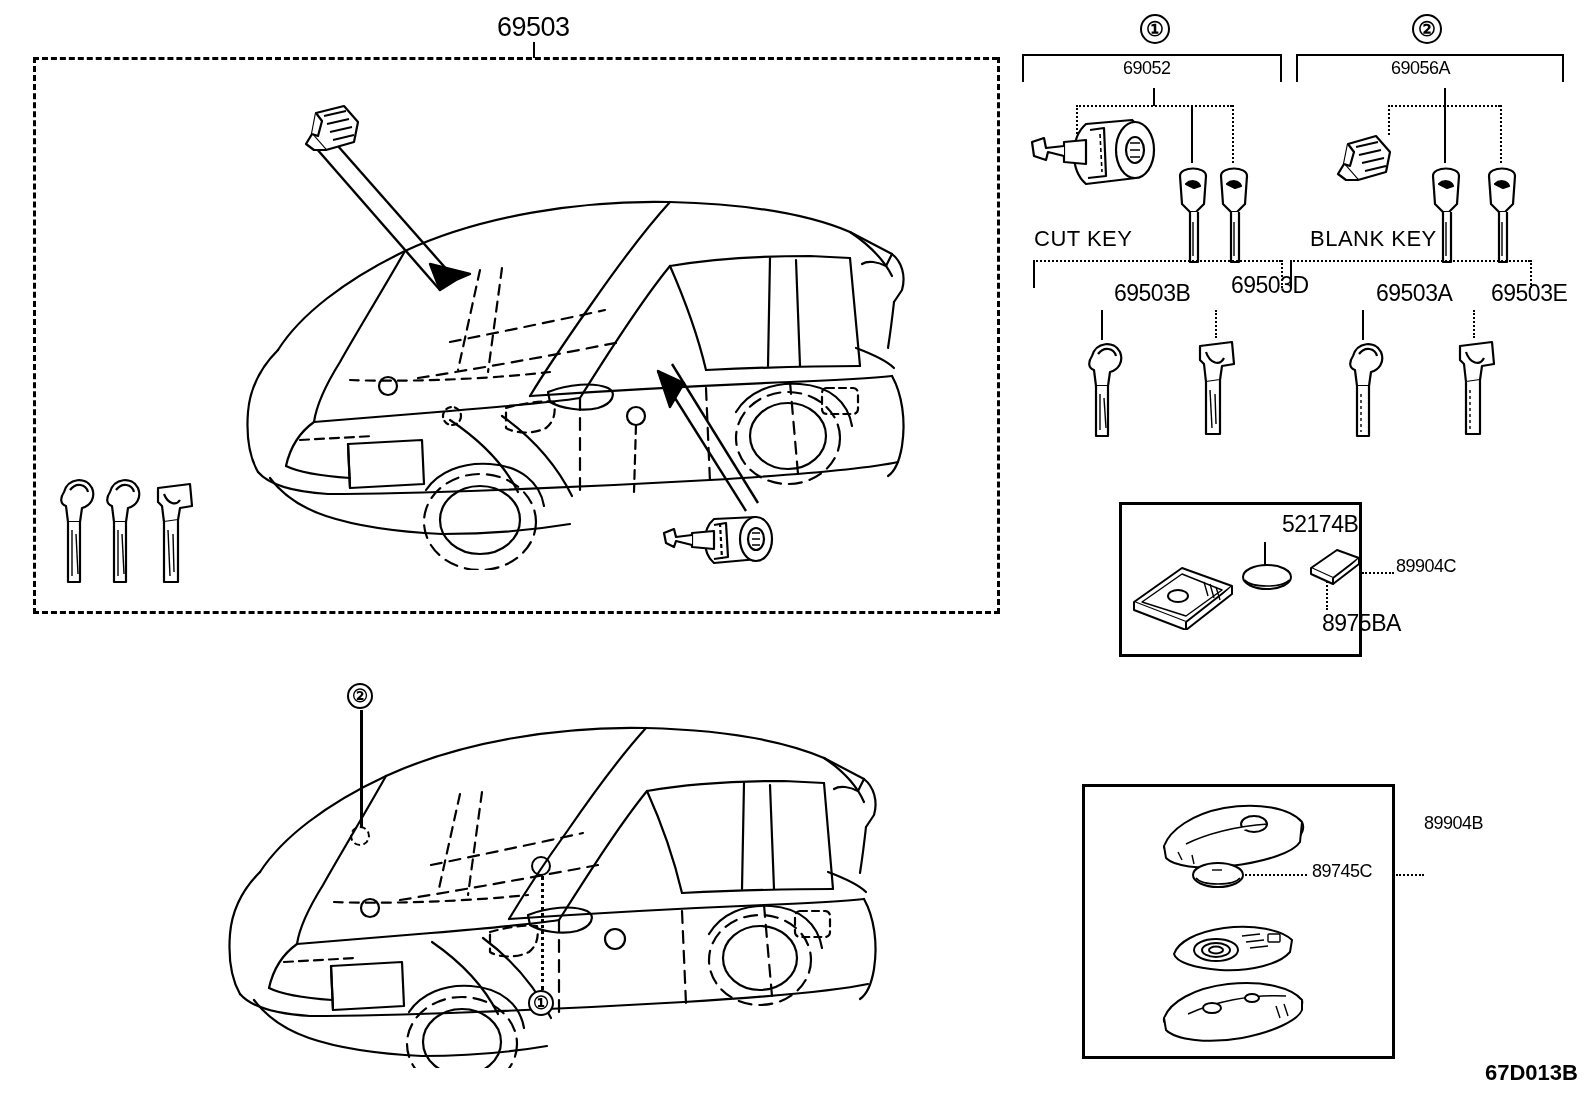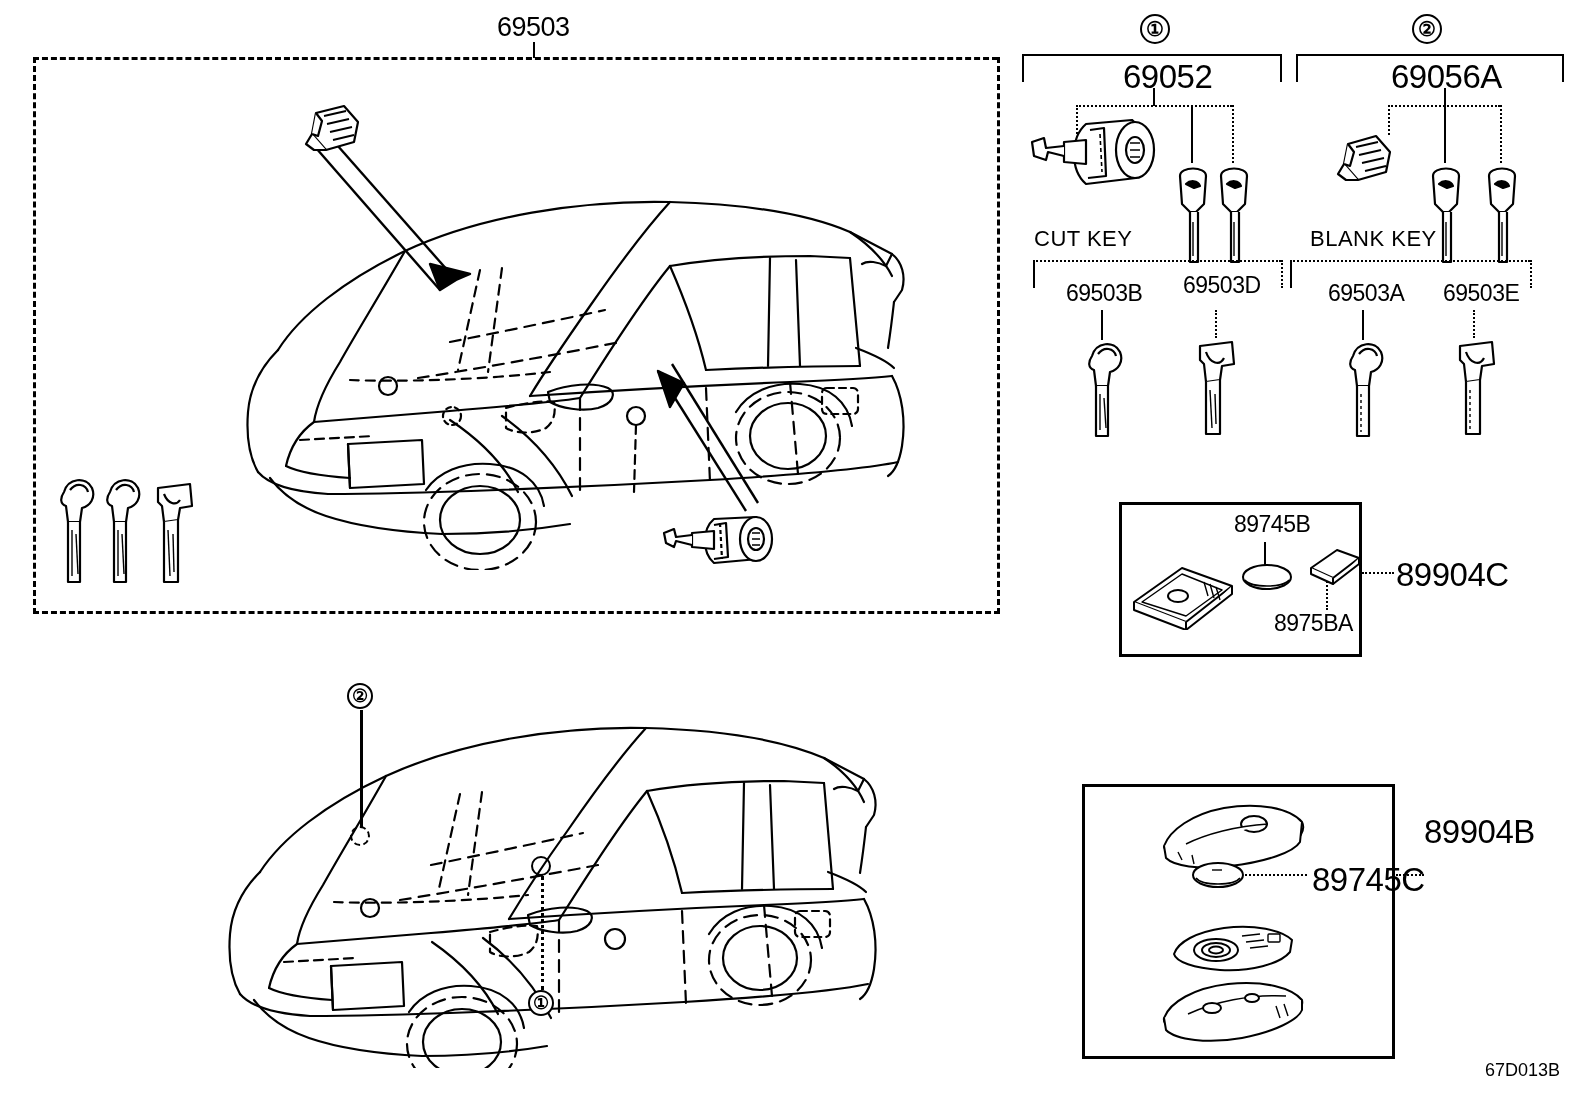--- a/index.html
+++ b/index.html
@@ -2,24 +2,24 @@
 <html><head>
 <meta charset="utf-8">
 <style>
   html,body{margin:0;padding:0;background:#ffffff;}
   body{width:1592px;height:1099px;position:relative;overflow:hidden;
        font-family:"Liberation Sans", sans-serif;color:#000;}
   .stage{position:absolute;inset:0;}
   .lbl{position:absolute;font-weight:normal;letter-spacing:-0.5px;white-space:nowrap;
        font-family:"Liberation Sans", sans-serif;}
   .lbl-xl{font-size:27px;}
-  .lbl-l{font-size:33px;}
-  .lbl-m{font-size:23px;}
+  .lbl-l{font-size:18px;}
+  .lbl-m{font-size:23px;margin-left:48px;}
   .lbl-cat{font-size:22px;font-weight:normal;letter-spacing:0.5px;}
-  .code{position:absolute;font-size:18px;font-weight:normal;letter-spacing:0px;}
+  .code{position:absolute;font-size:22px;font-weight:bold;letter-spacing:0px;}
   .dashbox{position:absolute;border:3px dashed #000;box-sizing:border-box;}
   .solidbox{position:absolute;border:3px solid #000;box-sizing:border-box;}
   .hline-dash{position:absolute;border-top:3px dashed #000;}
   .hline{position:absolute;border-top:2px solid #000;}
   .vline{position:absolute;border-left:2px solid #000;}
   .vline-dot{position:absolute;border-left:2px dotted #000;}
   .hline-dot{position:absolute;border-top:2px dotted #000;}
   .circnum{position:absolute;width:30px;height:30px;border:2px solid #000;border-radius:50%;
            display:flex;align-items:center;justify-content:center;font-size:20px;font-weight:bold;
            box-sizing:border-box;background:#fff;}
@@ -306,21 +306,21 @@
   <div class="art" style="left:1452px;top:334px;">
   <svg width="46" height="104" viewBox="0 0 46 104" fill="#fff" stroke="#000" stroke-width="2.2" stroke-linejoin="round">
     <path d="M8 12 L40 8 L42 30 L30 32 L28 46 L14 48 L12 30 L8 26 Z"></path>
     <path d="M14 18 C18 30 28 32 32 24"></path>
     <path d="M14 48 L14 100 L28 100 L28 46"></path>
     <path d="M18 56 L18 96" stroke-width="1.4" stroke-dasharray="3 3"></path>
   </svg>
   </div>
 
   <div class="solidbox" style="left:1119px;top:502px;width:243px;height:155px;"></div>
-  <div class="lbl lbl-m" style="left:1234px;top:511px;">89745B</div>
+  <div class="lbl lbl-m" style="left:1234px;top:511px;">52174B</div>
   <div class="vline" style="left:1264px;top:542px;height:32px;"></div>
   <div class="lbl lbl-m" style="left:1274px;top:610px;">8975BA</div>
   <div class="vline-dot" style="left:1326px;top:570px;height:40px;"></div>
   <div class="hline-dot" style="left:1362px;top:572px;width:32px;"></div>
   <div class="lbl lbl-l" style="left:1396px;top:556px;">89904C</div>
 
   <div class="art" style="left:1128px;top:560px;">
   <svg width="110" height="70" viewBox="0 0 110 70" fill="#fff" stroke="#000" stroke-width="2" stroke-linejoin="round">
     <path d="M6 42 L54 8 L104 26 L58 62 Z"></path>
     <path d="M6 42 L6 50 L58 70 L58 62"></path>

